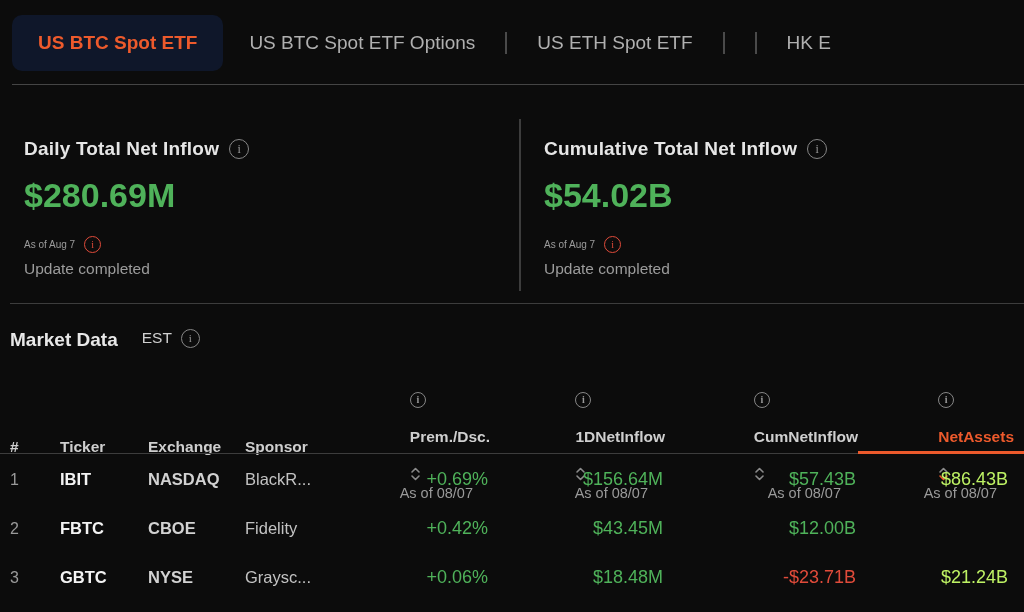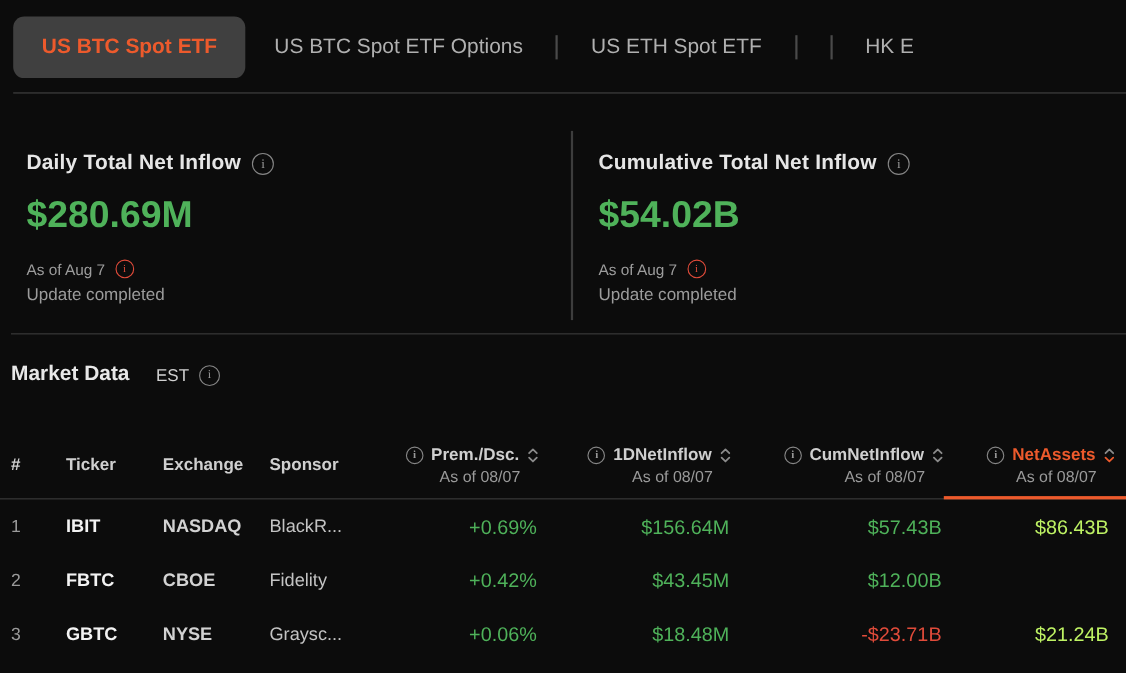--- a/index.html
+++ b/index.html
@@ -7,21 +7,21 @@
   body { width:1024px; height:612px; overflow:hidden;
          font-family:"Liberation Sans", sans-serif; color:#e6e6e6; }
   .stage { position:relative; width:1024px; height:612px; background:#0c0c0c; overflow:hidden; }
 
   
   .tabbar { position:absolute; top:0; left:0; right:0; height:85px;
             display:flex; align-items:center; padding-left:12px; }
   .tabbar::after { content:""; position:absolute; left:12px; right:0; bottom:0;
                    height:1px; background:#454545; }
   .tab { font-size:19px; color:#b0b0b0; white-space:nowrap; margin-right:30px; cursor:pointer; }
-  .tab.active { background:#404040; color:var(--accent_orange); font-weight:700;
+  .tab.active { background:#0f172a; color:var(--accent_orange); font-weight:700;
                 padding:17px 26px; border-radius:10px; margin-right:26px; }
   .tabsep { width:2px; height:22px; background:#4a4a4a; margin-right:30px; flex:0 0 auto; }
 
   
   .info-icon { display:inline-flex; align-items:center; justify-content:center;
                width:20px; height:20px; border:1.5px solid #868686; border-radius:50%;
                color:#9a9a9a; flex:0 0 auto; }
   .info-icon::before { content:"i"; font-size:12px; line-height:1; font-family:"Liberation Serif", serif; }
   .info-icon.sm { width:16px; height:16px; }
   .info-icon.sm::before { font-size:10px; }
@@ -34,39 +34,39 @@
   .stats::after { content:""; position:absolute; left:10px; right:0; bottom:0;
                   height:1px; background:#3d3d3d; }
   .vdivider { position:absolute; left:519px; top:26px; width:2px; height:172px; background:#3d3d3d; }
   .card { position:absolute; top:44px; }
   .card.left  { left:24px; }
   .card.right { left:544px; }
   .card-title-row { display:flex; align-items:center; gap:10px; height:24px; }
   .card-title { font-size:19px; font-weight:700; color:#e6e6e6; letter-spacing:.2px; }
   .card-value { margin-top:15px; font-size:34px; font-weight:700; color:var(--positive_green); }
   .asof-row { margin-top:21px; display:flex; align-items:center; gap:9px;
-              color:#9c9c9c; font-size:14px; }
+              color:#9c9c9c; font-size:10px; }
   .update { margin-top:7px; color:#9c9c9c; font-size:15.5px; }
 
   
   .market { position:absolute; top:296px; left:0; right:0; bottom:0; }
-  .market-head { display:flex; align-items:flex-end; padding:33px 0 0 10px; }
+  .market-head { display:flex; align-items:flex-start; padding:33px 0 0 10px; }
   .market-title { font-size:19px; font-weight:700; color:#e8e8e8; }
   .est { margin-left:24px; font-size:15.5px; color:#d0d0d0; }
   .market-head .info-icon { margin-left:9px; width:19px; height:19px; }
   .market-head .info-icon::before { font-size:11px; }
 
   .grid-cols { display:grid; padding:0 10px;
                grid-template-columns:50px 88px 97px 100px 145px 175px 193px 156px; }
   .thead { position:absolute; top:96px; left:0; right:0; height:62px; align-items:center; }
   .thead::after { content:""; position:absolute; left:0; right:0; bottom:0;
                   height:1px; background:#3d3d3d; }
   .th { font-size:15.5px; font-weight:700; color:#cfcfcf; }
   .th-stack { display:flex; flex-direction:column; align-items:flex-end; gap:3px; }
-  .th-l1 { display:flex; align-items:center; gap:7px; font-size:15.5px; font-weight:700; color:#cfcfcf; }
+  .th-l1 { display:flex; align-items:flex-start; gap:20px; font-size:15.5px; font-weight:700; color:#cfcfcf;flex-direction:column; }
   .th-l2 { color:#9a9a9a; font-size:14.5px; font-weight:400; margin-right:17px; }
   .th-stack.active .th-label { color:var(--accent_orange); }
   .sort-icon { width:11px; height:16px; display:block; }
   .sort-icon path { fill:none; stroke:#8b8b8b; stroke-width:1.6; stroke-linecap:round; stroke-linejoin:round; }
   .th-stack.active .sort-icon .down { stroke:var(--accent_orange); }
   .sort-underline { position:absolute; left:858px; right:0; top:155px; height:3px;
                     background:var(--accent_orange); }
 
   .tbody { position:absolute; top:159px; left:0; right:0; }
   .trow { height:49px; align-items:center; cursor:pointer; }

